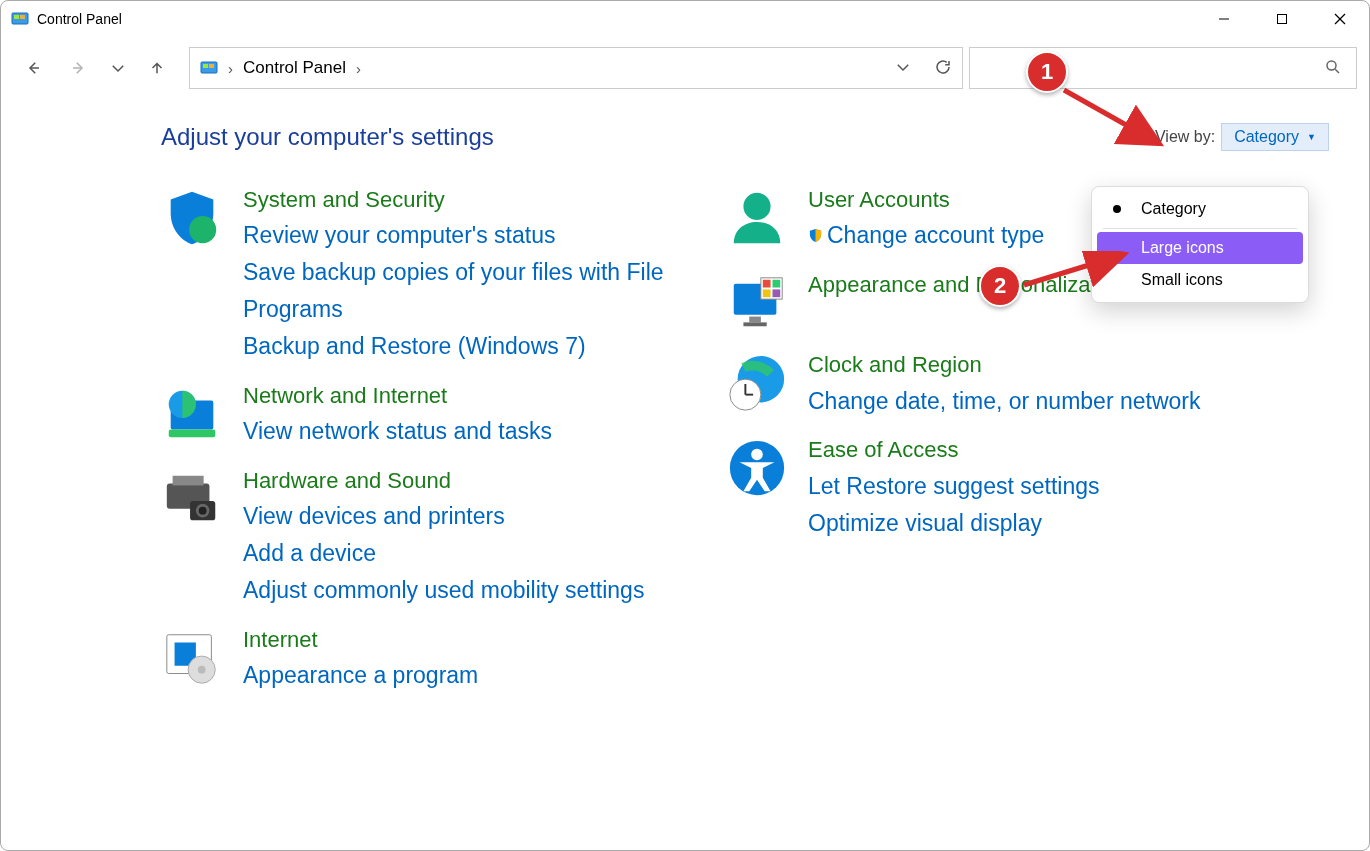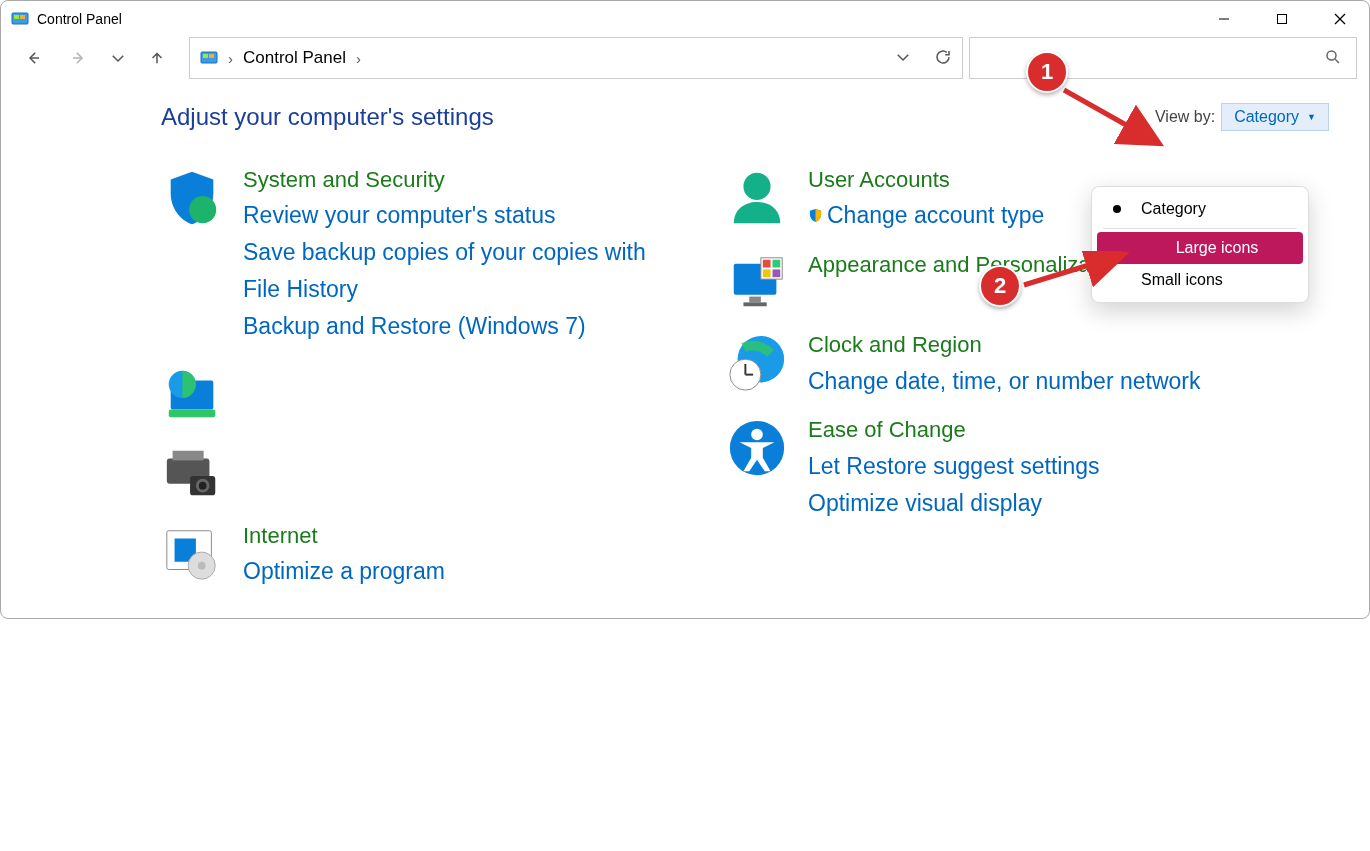--- a/index.html
+++ b/index.html
@@ -7,21 +7,21 @@
     font-family: "Segoe UI", Arial, sans-serif;
     font-size: 15px;
     background: #fff;
     width: 1370px;
     height: 851px;
     overflow: hidden;
     color: #000;
   }
   .window {
     width: 1370px;
-    height: 619px;
+    height: 851px;
     border: 1px solid #aaa;
     border-radius: 8px;
     display: flex;
     flex-direction: column;
     position: relative;
     background: #fff;
   }
   
   .titlebar {
     height: 36px;
@@ -141,21 +141,21 @@
     box-shadow: 0 8px 24px rgba(0,0,0,0.18);
     padding: 6px 5px;
     z-index: 10;
   }
   .menu-item {
     padding: 7px 10px 7px 44px;
     font-size: 16px;
     position: relative;
     border-radius: 4px;
   }
-  .menu-item.selected { background: #be185d; color: #fff; text-align: center; }
+  .menu-item.selected { background: #8b5cf6; color: #fff; }
   .menu-item .bullet {
     position: absolute;
     left: 16px; top: 50%; transform: translateY(-50%);
     width: 8px; height: 8px; border-radius: 50%; background: #000;
   }
   .menu-sep { height: 1px; background: #e0e0e0; margin: 3px 6px; }
   
   .annot-badge {
     position: absolute;
     width: 42px; height: 42px;
@@ -290,60 +290,70 @@
         <div class="item">
           <div class="item-icon">
             <svg viewBox="0 0 64 64" width="62" height="62">
                 <path d="M32 5l22 8v14c0 16-10 28-22 32C20 55 10 43 10 27V13l22-8z" fill="#0a7fd9"></path>
                 <circle cx="43" cy="44" r="14" fill="#1db36a"></circle>
               </svg>
           </div>
           <div class="item-body">
             <div class="item-title">System and Security</div>
             <div class="item-link">Review your computer's status</div>
-            <div class="item-link">Save backup copies of your copies with File History</div>
+            <div class="item-link">Save backup copies of your files with File Programs</div>
             <div class="item-link">Backup and Restore (Windows 7)</div>
           </div>
         </div>
 
         <div class="item">
           <div class="item-icon">
             <svg viewBox="0 0 64 64" width="62" height="62">
                 <rect x="10" y="18" width="44" height="30" rx="2" fill="#0a7fd9"></rect>
                 <rect x="8" y="48" width="48" height="8" rx="2" fill="#2fc766"></rect>
                 <circle cx="22" cy="22" r="14" fill="#1a9be8"></circle>
                 <path d="M22 8a14 14 0 0 1 0 28" fill="#2fc766" opacity="0.9"></path>
               </svg>
+          </div>
+          <div class="item-body">
+            <div class="item-title">Network and Internet</div>
+            <div class="item-link">View network status and tasks</div>
           </div>
         </div>
 
         <div class="item">
           <div class="item-icon">
             <svg viewBox="0 0 64 64" width="62" height="62">
                 <rect x="6" y="16" width="44" height="26" rx="3" fill="#555"></rect>
                 <rect x="12" y="8" width="32" height="10" fill="#888"></rect>
                 <rect x="30" y="34" width="26" height="20" rx="3" fill="#333"></rect>
                 <circle cx="43" cy="44" r="7" fill="#666"></circle>
                 <circle cx="43" cy="44" r="4" fill="#222"></circle>
               </svg>
           </div>
+          <div class="item-body">
+            <div class="item-title">Hardware and Sound</div>
+            <div class="item-link">View devices and printers</div>
+            <div class="item-link">Add a device</div>
+            <div class="item-link">Adjust commonly used mobility settings</div>
+          </div>
         </div>
 
         <div class="item">
           <div class="item-icon">
             <svg viewBox="0 0 64 64" width="62" height="62">
                 <rect x="6" y="8" width="46" height="40" rx="2" fill="#fff" stroke="#888"></rect>
                 <rect x="14" y="16" width="22" height="24" fill="#0a7fd9"></rect>
                 <circle cx="42" cy="44" r="14" fill="#ddd" stroke="#aaa"></circle>
                 <circle cx="42" cy="44" r="4" fill="#bbb"></circle>
               </svg>
           </div>
           <div class="item-body">
             <div class="item-title">Internet</div>
-            <div class="item-link">Optimize a program</div>
+            <div class="item-link">Appearance a program</div>
           </div>
         </div>
       </div>
 
       <div class="col">
 
         <div class="item">
           <div class="item-icon">
             <svg viewBox="0 0 64 64" width="62" height="62">
                 <circle cx="32" cy="20" r="14" fill="#14b08a"></circle>
@@ -400,21 +410,21 @@
 
         <div class="item">
           <div class="item-icon">
             <svg viewBox="0 0 64 64" width="62" height="62">
                 <circle cx="32" cy="32" r="28" fill="#0a7fd9"></circle>
                 <circle cx="32" cy="18" r="6" fill="#fff"></circle>
                 <path d="M14 26h36l-12 6v10l8 14h-6l-8-12-8 12h-6l8-14V32z" fill="#fff"></path>
               </svg>
           </div>
           <div class="item-body">
-            <div class="item-title">Ease of Change</div>
+            <div class="item-title">Ease of Access</div>
             <div class="item-link">Let Restore suggest settings</div>
             <div class="item-link">Optimize visual display</div>
           </div>
         </div>
       </div>
     </div>
   </div>
 
   <div class="dropdown-menu">
     <div class="menu-item">

